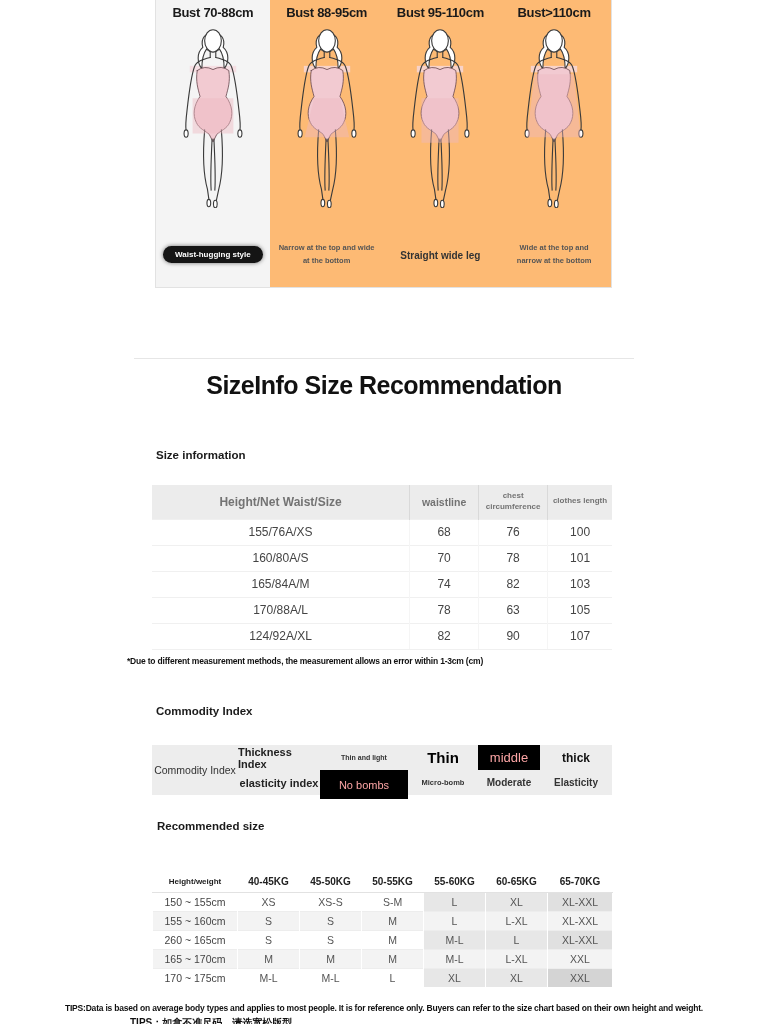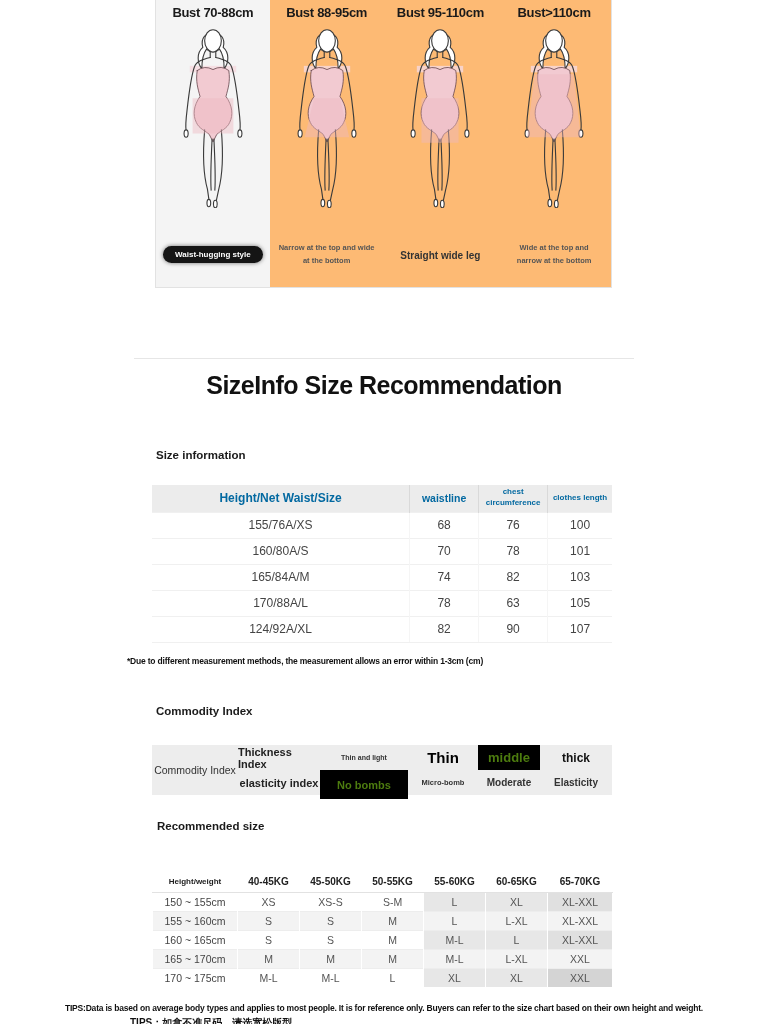--- a/index.html
+++ b/index.html
@@ -23,41 +23,41 @@
   .divider { position:absolute; left:134px; top:358px; width:500px; height:1px; background:#e6e6e6; }
   .section-title { position:absolute; left:0; top:371px; width:768px; text-align:center;
     font-size:25px; font-weight:bold; color:#111; letter-spacing:-0.5px; }
   .sub-heading { position:absolute; font-size:11.5px; font-weight:bold; color:#1a1a1a; }
   #h-sizeinfo { left:156px; top:449px; }
   #h-commodity { left:156px; top:705px; }
   #h-recommend { left:157px; top:820px; }
 
   
   .size-table { position:absolute; left:152px; top:485px; width:460px; border-collapse:collapse; table-layout:fixed; }
-  .size-table th { background:#ececec; font-size:10.5px; font-weight:bold; color:#0369a1; height:27px; border-left:1px solid #d9d9d9; }
+  .size-table th { background:#ececec; font-size:10.5px; font-weight:bold; color:#737373; height:34px; border-left:1px solid #d9d9d9; }
   .size-table th:first-child { border-left:none; font-size:12px; }
   .size-table th.two-line { font-size:8px; line-height:1.35; }
   .size-table td { height:26px; text-align:center; font-size:12px; color:#444;
     border-top:1px solid #f0f0f0; border-left:1px solid #f5f5f5; }
   .size-table td:first-child { border-left:none; }
   .size-table tr:last-child td { border-bottom:1px solid #f0f0f0; }
   .footnote { position:absolute; left:127px; top:656px; font-size:8.5px; font-weight:bold; color:#111; letter-spacing:-0.2px; }
 
   
   .commodity { position:absolute; left:152px; top:745px; width:460px; height:50px; background:#ededed;
     display:grid; grid-template-columns:86px 82px 88px 70px 62px 72px; grid-template-rows:25px 25px; }
   .commodity .cell { display:flex; align-items:center; justify-content:center; text-align:left; }
   .c-span { grid-row:1/3; grid-column:1; font-size:10.5px; color:#333; }
   .c-bold { font-size:11px; font-weight:bold; color:#222; }
   .c-tiny { font-size:7px; font-weight:bold; color:#333; line-height:1.4; }
   .c-thin { font-size:15px; font-weight:bold; color:#000000; }
   .c-thick { font-size:12px; font-weight:bold; color:#111; }
   .c-med { font-size:10px; font-weight:bold; color:#333; }
   .c-micro { font-size:7.5px; font-weight:bold; color:#333; }
-  .c-black { background:#000; color:#4d7c0f; font-weight:bold; }
+  .c-black { background:#000; color:#fca5a5; font-weight:normal; }
   .c-middle { font-size:13px; }
   .c-nobombs { font-size:11px; height:29px; align-self:start; z-index:1; }
 
   
   .rec-table { position:absolute; left:152px; top:872px; width:460px; border-collapse:collapse; table-layout:fixed; }
   .rec-table th { font-size:10px; font-weight:bold; color:#222; height:20px; border-bottom:1px solid #e2e2e2; }
   .rec-table th:first-child { font-size:8px; }
   .rec-table td { height:19px; text-align:center; font-size:10.5px; color:#555;
     border-top:1px solid #ededed; border-left:1px solid #fff; border-right:1px solid #fff; }
   .rec-table td:first-child { color:#444; }
@@ -241,21 +241,21 @@
     <tr class="zebra">
       <td>155 ~ 160cm</td>
       <td>S</td>
       <td>S</td>
       <td>M</td>
       <td class="g1">L</td>
       <td class="g1">L-XL</td>
       <td class="g2a">XL-XXL</td>
     </tr>
     <tr>
-      <td>160 ~ 165cm</td>
+      <td>260 ~ 165cm</td>
       <td>S</td>
       <td>S</td>
       <td>M</td>
       <td class="g1">M-L</td>
       <td class="g1">L</td>
       <td class="g2a">XL-XXL</td>
     </tr>
     <tr class="zebra">
       <td>165 ~ 170cm</td>
       <td>M</td>

